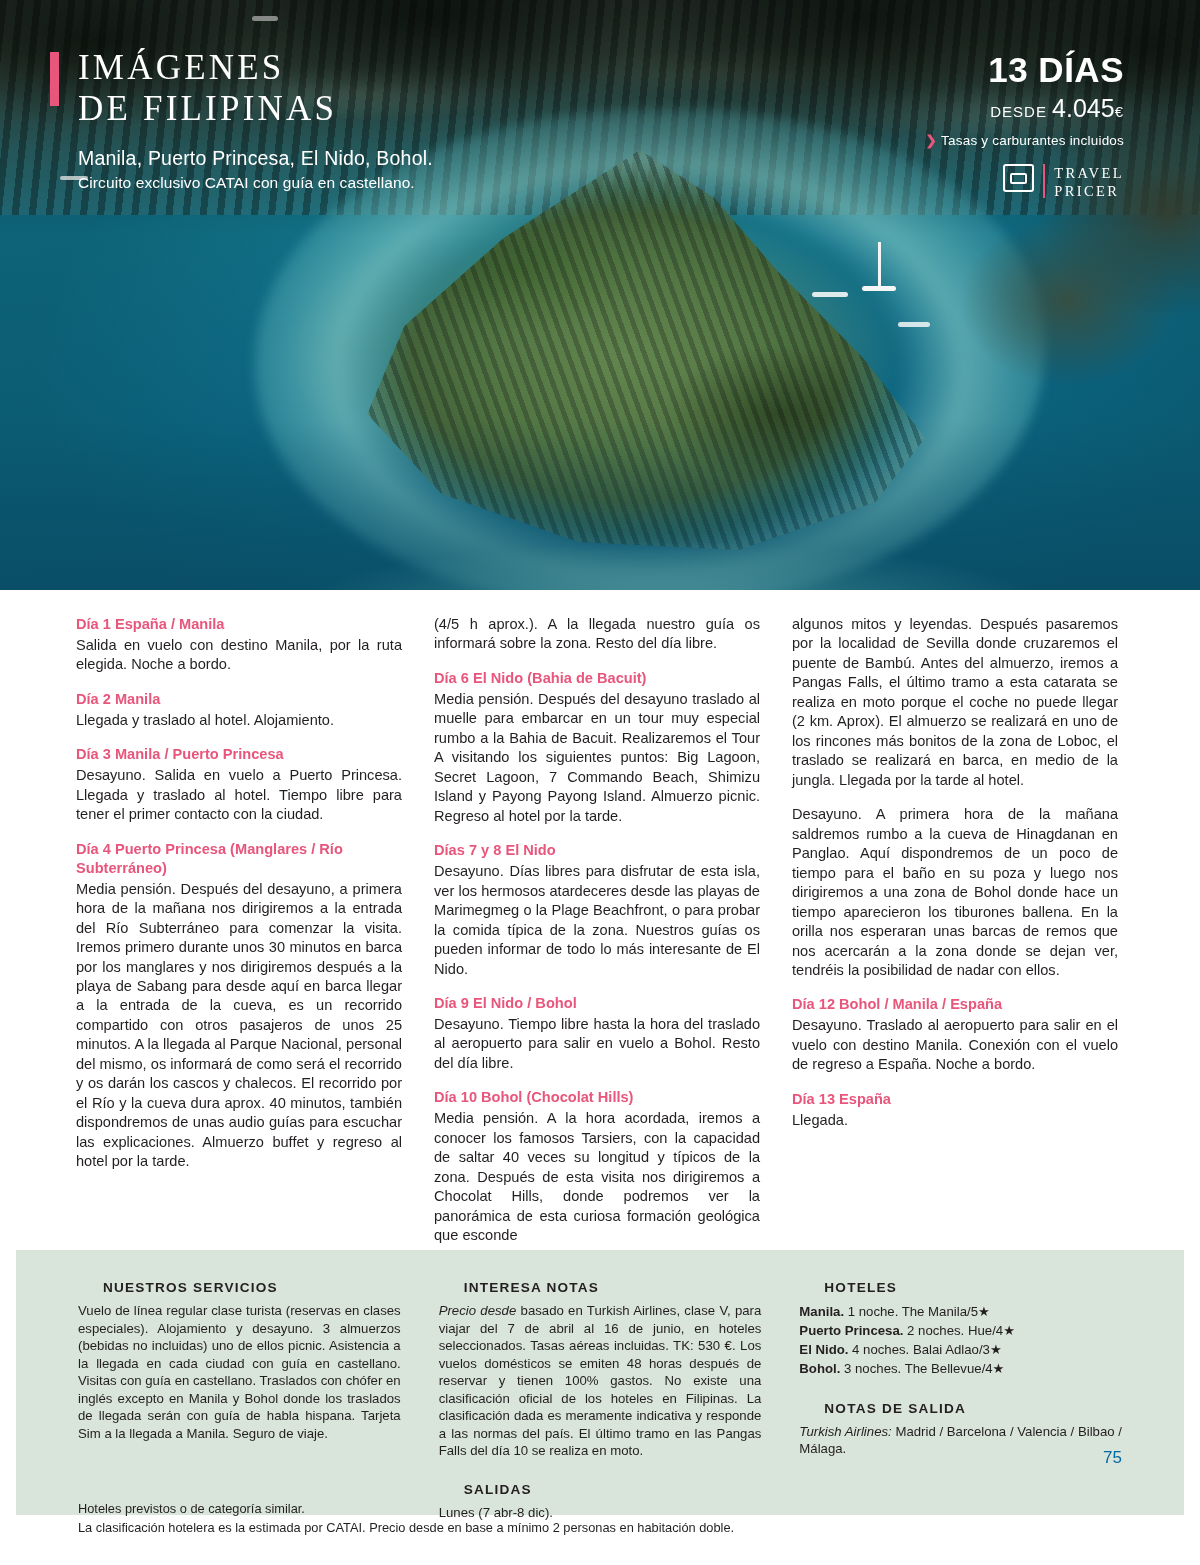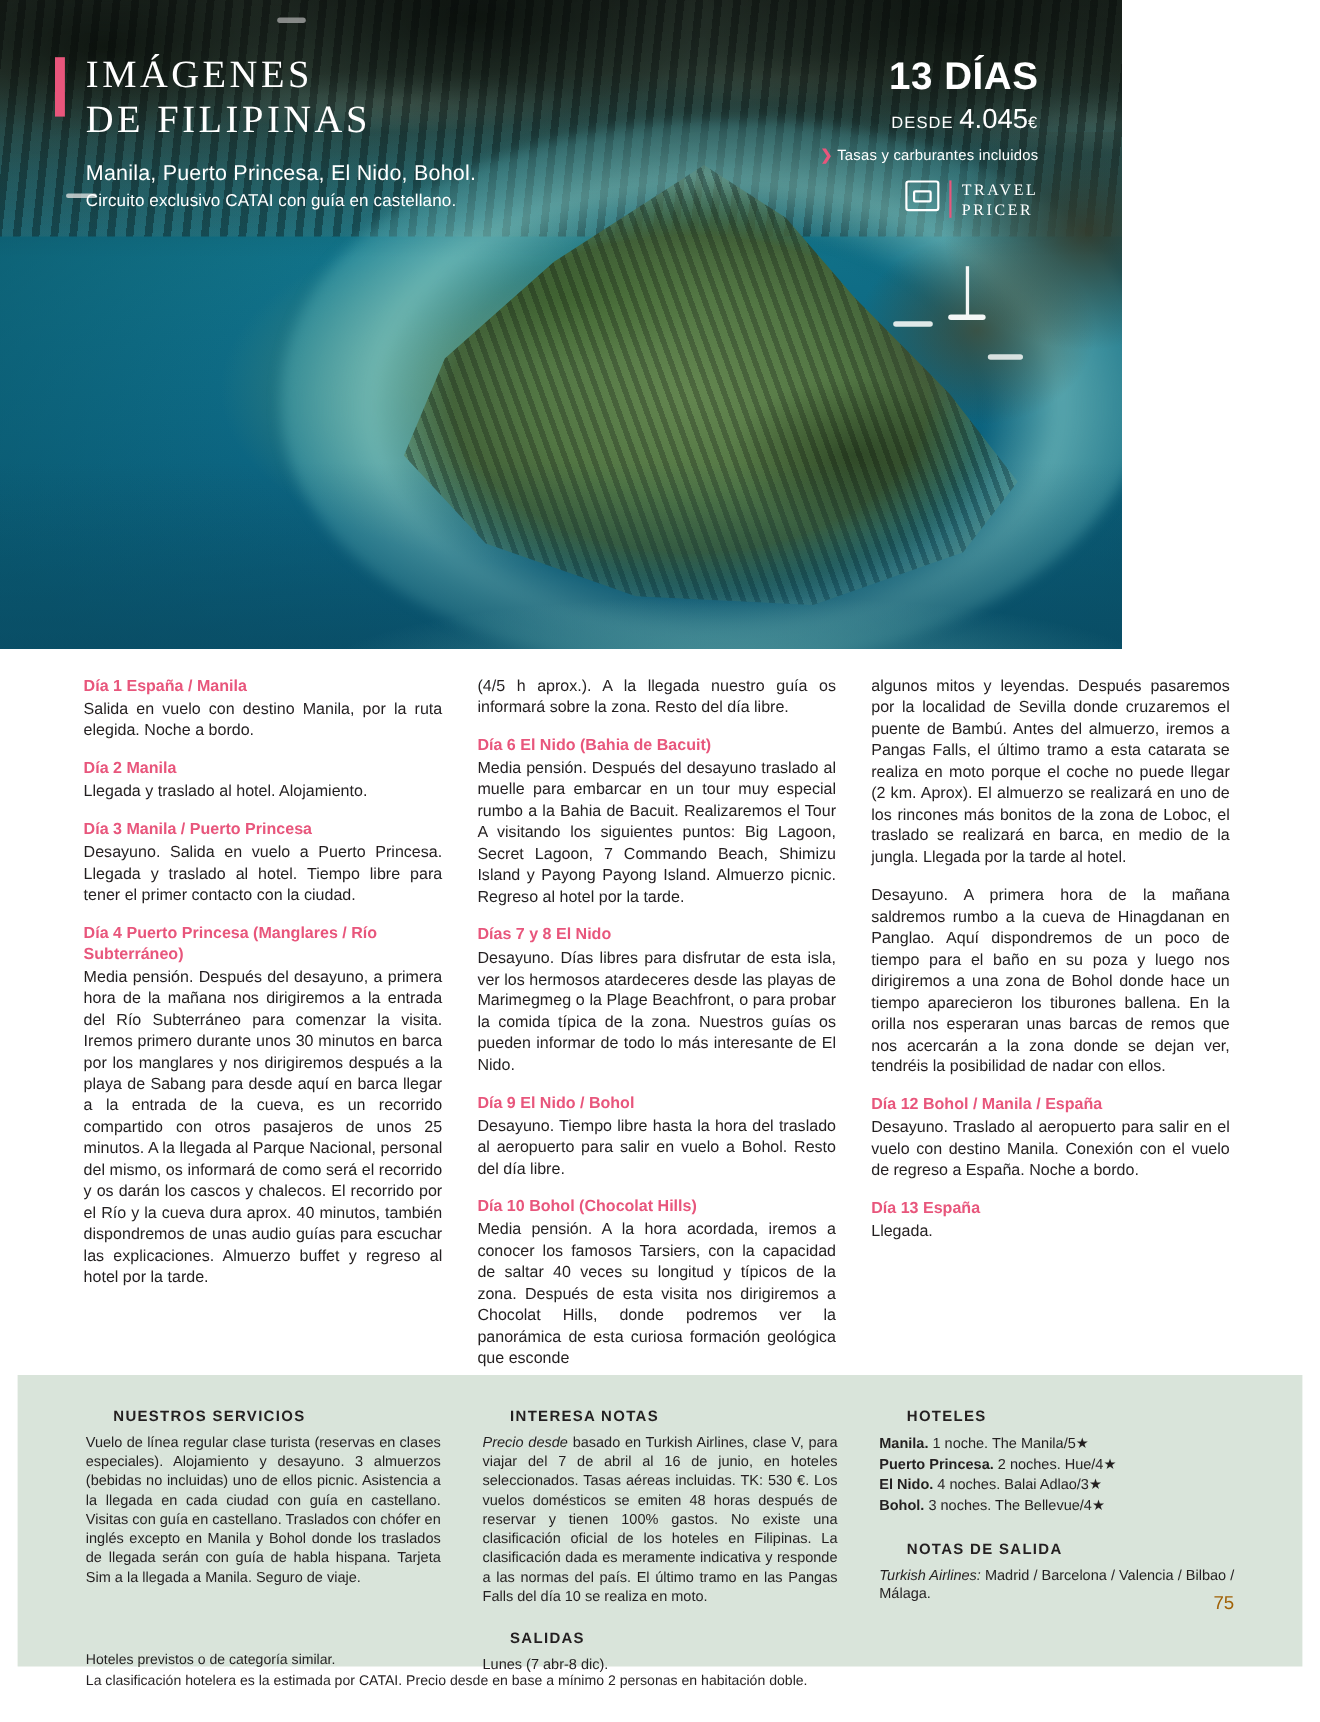--- a/index.html
+++ b/index.html
@@ -9,21 +9,21 @@
     font-family:"Liberation Sans", sans-serif;
     background:#ffffff;
     color:#231f20;
     position:relative;
     overflow:hidden;
   }
 
   
   .hero {
     position:relative;
-    width:1020px;
+    width:1200px;
     height:590px;
     overflow:hidden;
     background:#4c1d95;
   }
   .hero-photo {
     position:absolute; inset:0;
     background:
       radial-gradient(ellipse 760px 420px at 52% 62%, rgba(12,110,128,0) 42%, rgba(10,84,104,0.55) 78%),
       radial-gradient(ellipse 500px 260px at 50% 60%, rgba(126,168,120,0.95) 0%, rgba(104,150,106,0.0) 62%),
       linear-gradient(176deg,#1f7d86 0%, #18828f 12%, #14798c 28%, #0f6d86 48%, #0c6581 66%, #0b5f7c 84%, #0a5a77 100%);
@@ -168,21 +168,21 @@
     margin:0; font-size:13.2px; line-height:1.33; text-align:justify; color:#231f20;
   }
   .fcol p.hotels{ text-align:left; line-height:1.45; }
   .fcol .it{ font-style:italic; }
 
   .bottom-note{
     position:absolute; left:78px; top:1500px; width:900px;
     font-size:12.8px; line-height:1.45; color:#231f20;
   }
   .page-num{
-    position:absolute; right:78px; top:1448px; font-size:17px; color:#a16207;
+    position:absolute; right:78px; top:1448px; font-size:17px; color:#0369a1;
   }
 </style>
 </head>
 <body>
 
 <div class="hero">
   <div class="hero-photo"></div>
   <div class="hero-reef-top"></div>
   <div class="hero-cliffs"></div>
   <div class="hero-halo"></div>

